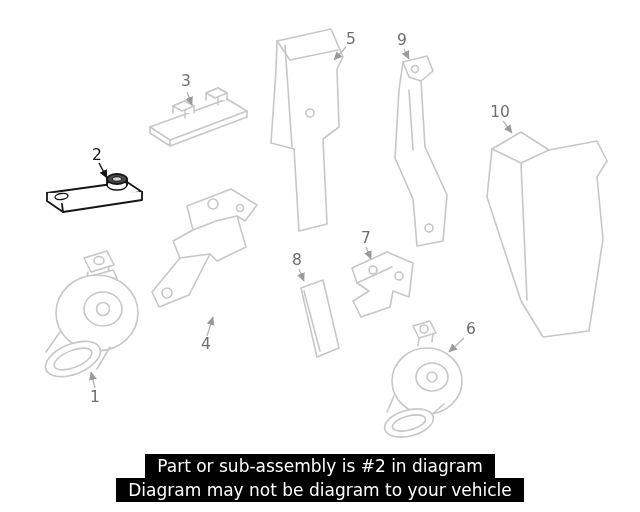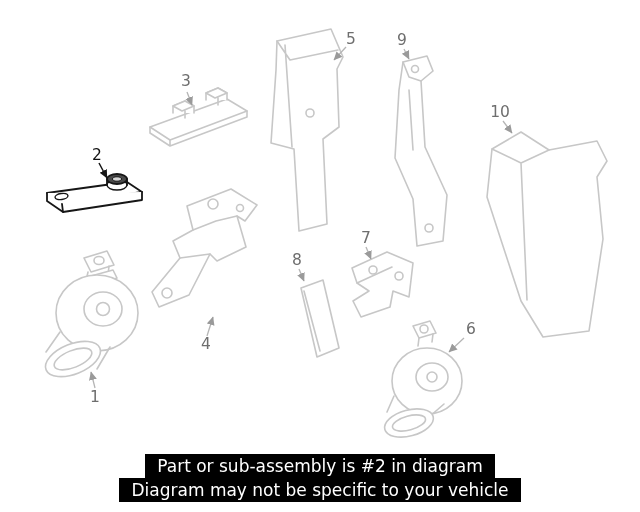--- a/index.html
+++ b/index.html
@@ -156,17 +156,17 @@
       </g>
       <text x="97" y="160" fill="#111111">2</text>
     </g>
   </svg>
 
   <div class="banner">
     <div class="banner-line">
       <span>Part or sub-assembly is #2 in diagram</span>
     </div>
     <div class="banner-line">
-      <span>Diagram may not be specific to your vehicle</span>
+      <span>Diagram may not be diagram to your vehicle</span>
     </div>
   </div>
 
 </div>
 
 </body></html>

